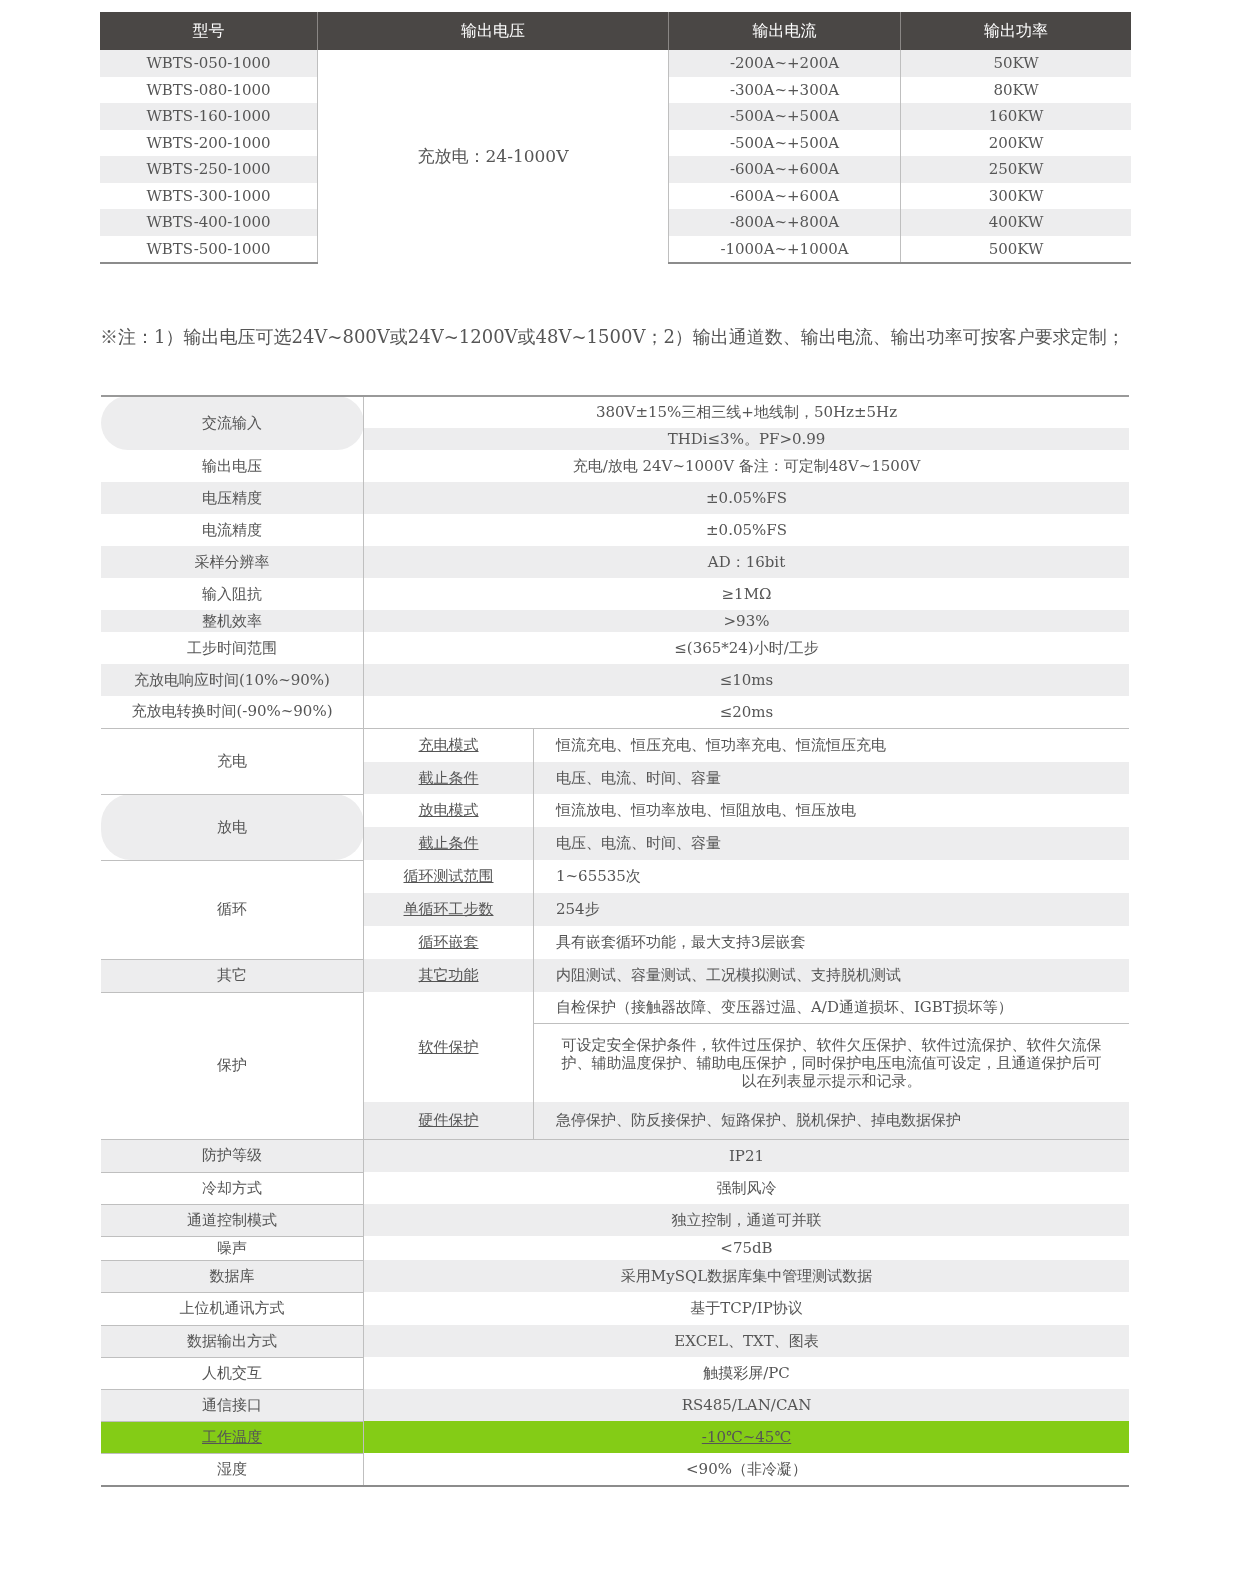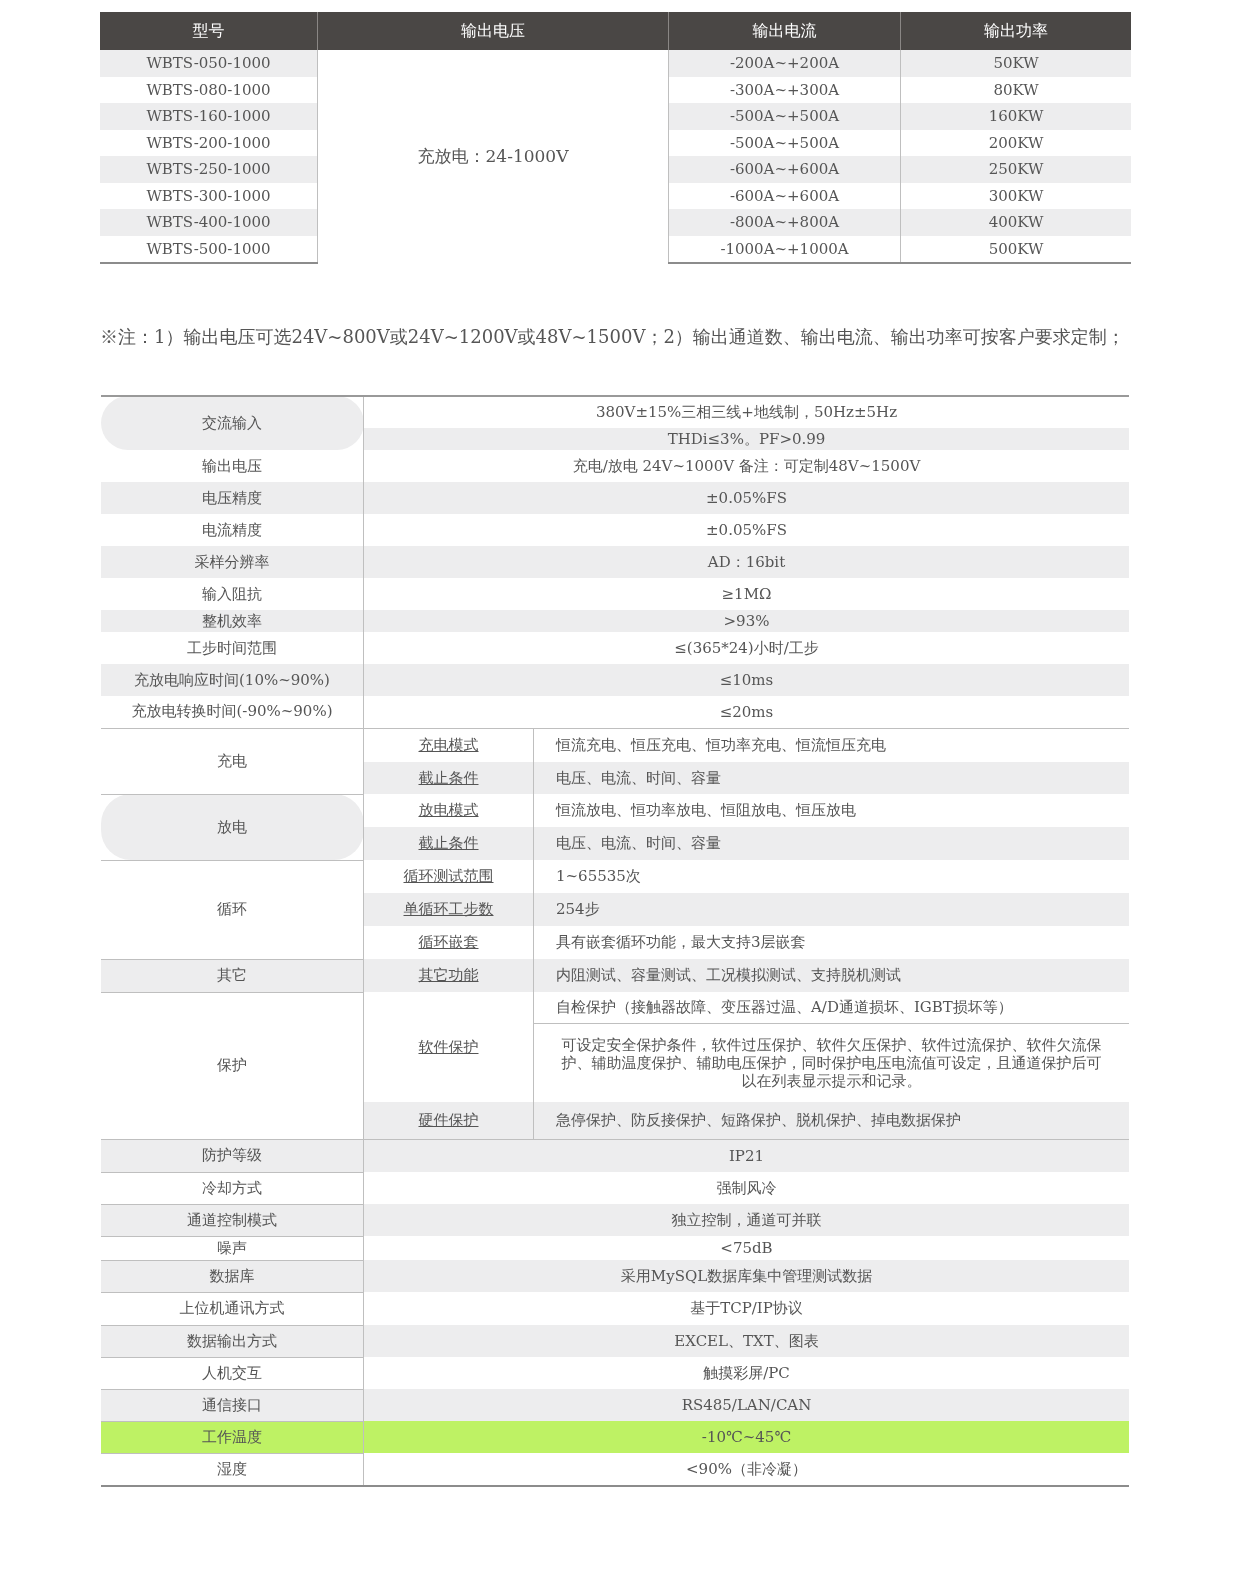--- a/index.html
+++ b/index.html
@@ -230,14 +230,14 @@
         <td class="lab bt">湿度</td>
         <td class="val" colspan="2">&lt;90%（非冷凝）</td>
       </tr>
   </tbody>
 </table>
 
 <style>
   
   .t2 tr.g td { background:#ededee; }
   .t2 tr:not(.g) td.lab.g { background:#ededee;border-radius:30px; }
-  .t2 tr:nth-last-child(2) td { background:#bef264; }
+  .t2 tr:nth-last-child(2) td { background:#84cc16;text-decoration:underline; }
 </style>
 
 </body></html>

